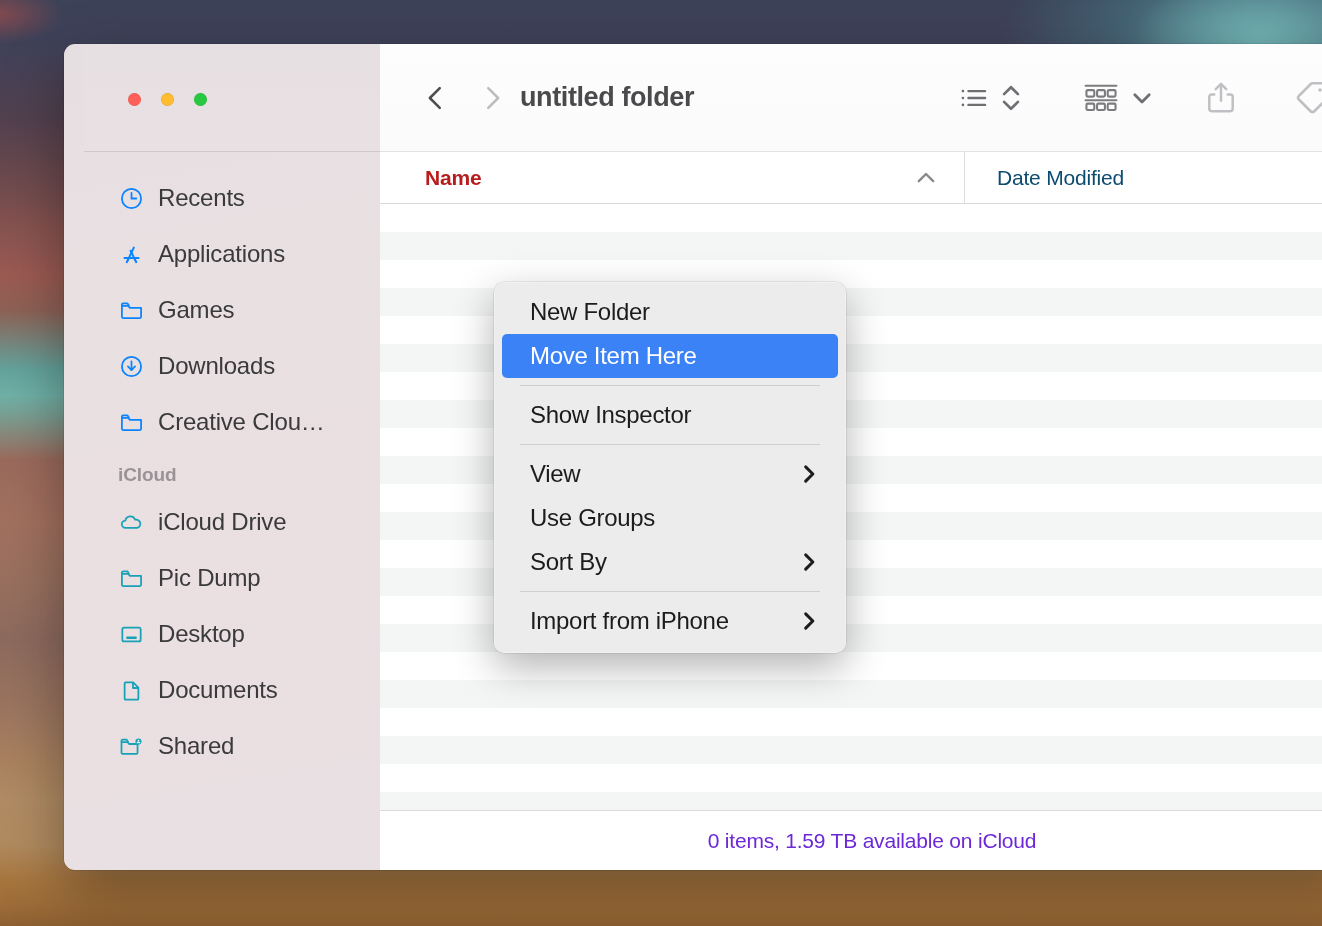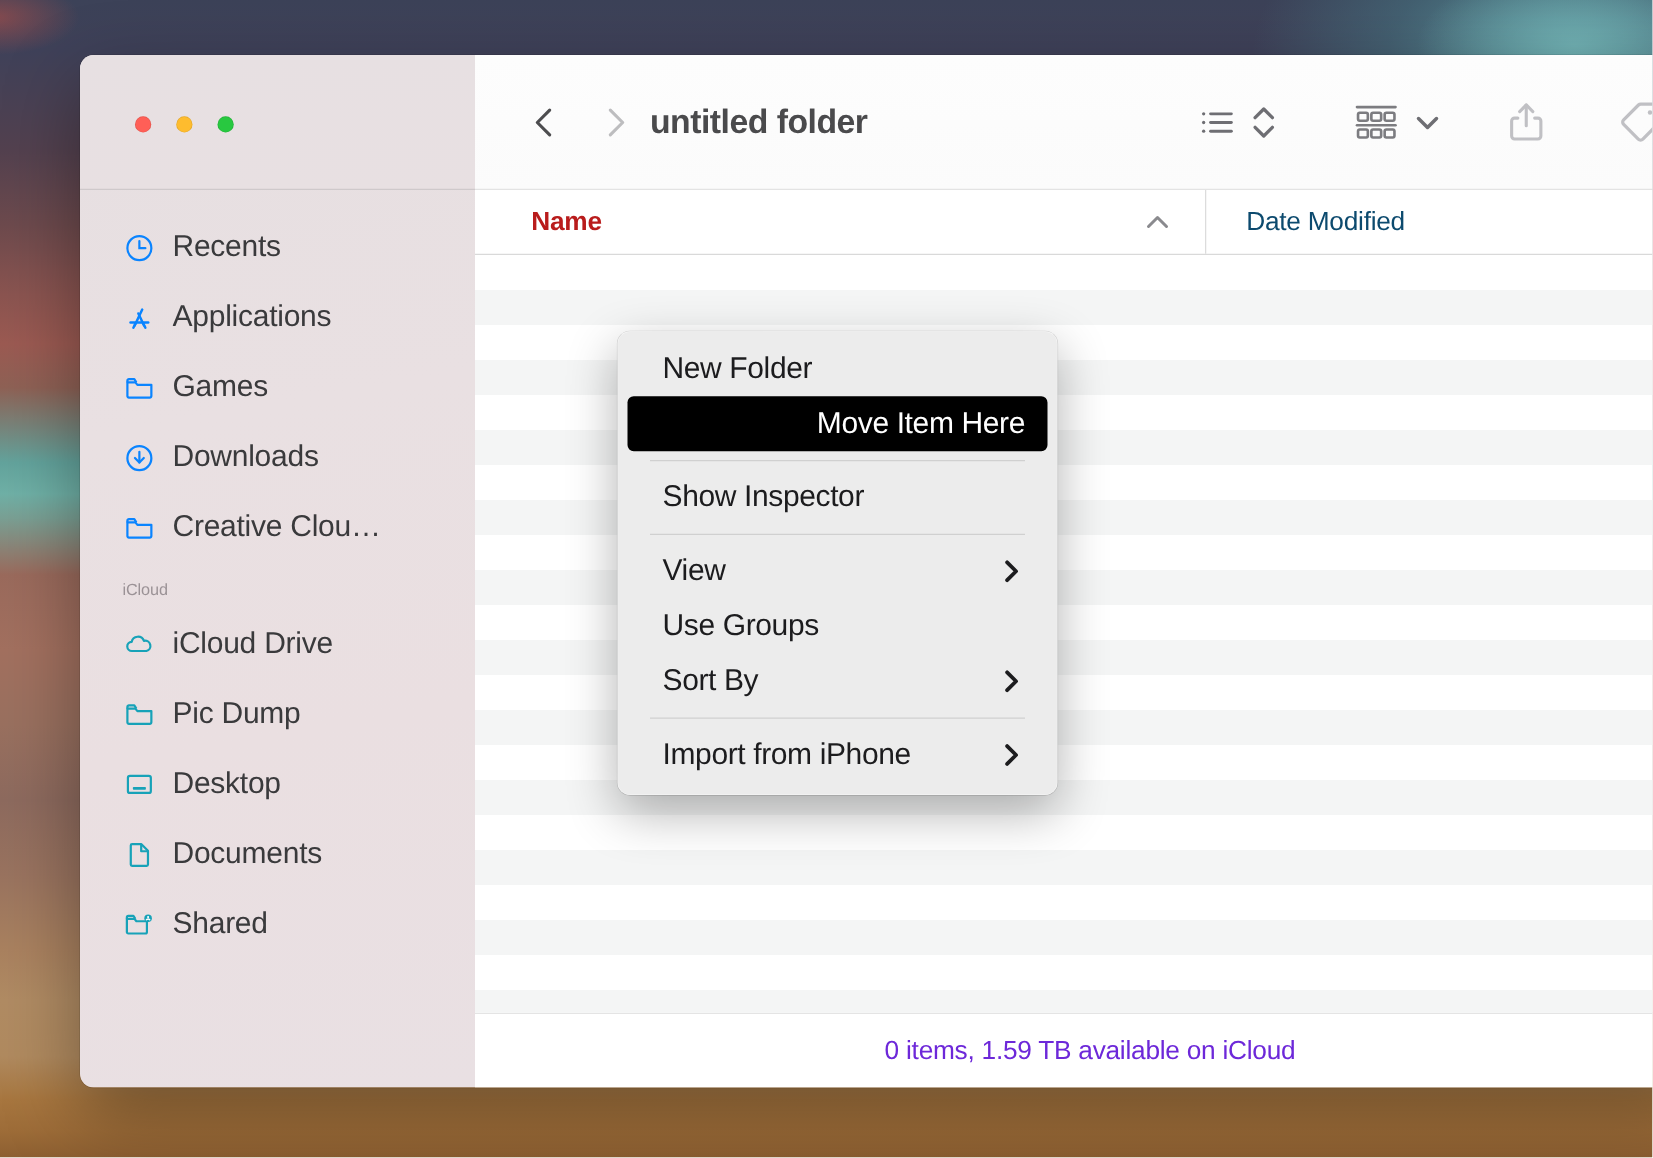--- a/index.html
+++ b/index.html
@@ -52,20 +52,21 @@
     overflow:hidden;
     box-shadow:0 22px 60px rgba(0,0,0,.35), 0 0 0 .5px rgba(0,0,0,.16);
     display:flex;
   }
 
   
   #sidebar{
     width:316px; flex:0 0 316px; height:100%;
     background:linear-gradient(170deg,#e6dfe1 0%, #e9e0e2 35%, #eadfe1 65%, #e9e0e3 100%);
     position:relative;
+    padding-left:20px;
   }
   #sidebar-titlebar{
     height:108px; position:relative;
     border-bottom:.5px solid rgba(0,0,0,.10);
     background:linear-gradient(180deg,#e7e0e2 0%,#e8e0e2 100%);
   }
   .traffic-lights{
     position:absolute; left:44px; top:49px; display:flex; gap:20px;
   }
   .light{ width:13px; height:13px; border-radius:50%; display:block; }
@@ -81,21 +82,21 @@
   }
   .sb-icon{
     width:26px; height:26px; flex:0 0 26px;
     display:flex; align-items:center; justify-content:center;
   }
   .sb-label{
     font-size:24px; color:#3a3a3c; letter-spacing:-.2px;
     white-space:nowrap; overflow:hidden;
   }
   .sb-header{
-    font-size:13px; font-weight:400; color:#9b9296;
+    font-size:19px; font-weight:700; color:#9b9296;
     padding:14px 0 8px 34px; letter-spacing:-.1px;
   }
 
   
   #content{
     flex:1; height:100%; background:#ffffff; display:flex; flex-direction:column;
     position:relative;
   }
   #toolbar{
     height:108px; flex:0 0 108px;
@@ -143,37 +144,37 @@
   #status-bar{
     height:60px; flex:0 0 60px;
     background:#ffffff;
     border-top:.5px solid #dcdcdc;
     display:flex; align-items:center; justify-content:center;
   }
   #status-bar .txt{ font-size:21px; color:#6d28d9; letter-spacing:-.2px; }
 
   
   #context-menu{
-    position:absolute; left:430px; top:221px; width:352px;
+    position:absolute; left:430px; top:238px; width:352px;
     background:#ececec;
     border-radius:10px;
     box-shadow:0 14px 40px rgba(0,0,0,.30), 0 0 0 .5px rgba(0,0,0,.14),
                inset 0 0 0 .5px rgba(255,255,255,.6);
     padding:8px 0 10px 0;
     z-index:50;
   }
   .menu-item{
     height:44px; display:flex; align-items:center;
     padding:0 18px 0 28px; margin:0 8px;
     border-radius:5px; cursor:default; position:relative;
   }
   .menu-item .mi-label{
     font-size:24px; color:#1c1c1e; letter-spacing:-.3px; white-space:nowrap;
   }
-  .menu-item.selected{ background:#000000;justify-content:flex-end; }
+  .menu-item.selected{ background:#3b82f6; }
   .menu-item.selected .mi-label{ color:#ffffff; }
   .menu-item .chev{ position:absolute; right:18px; top:50%; transform:translateY(-50%); }
   .menu-sep{ height:1px; background:#d0d0d0; margin:7px 26px; }
 
   svg{ display:block; }
 </style>
 </head>
 <body>
 
 <div id="desktop">

